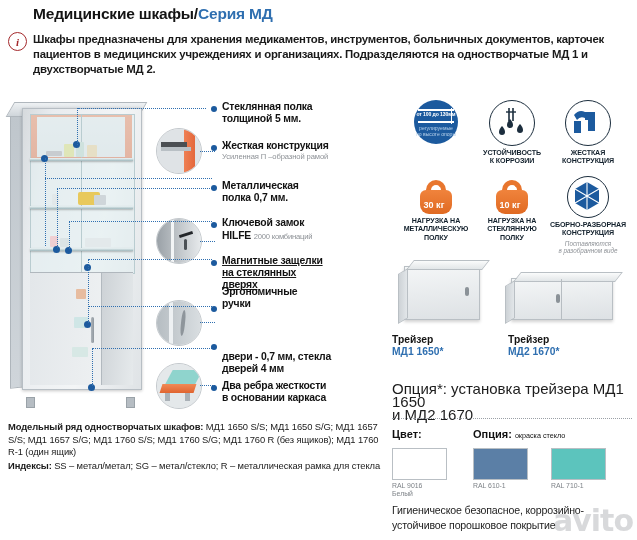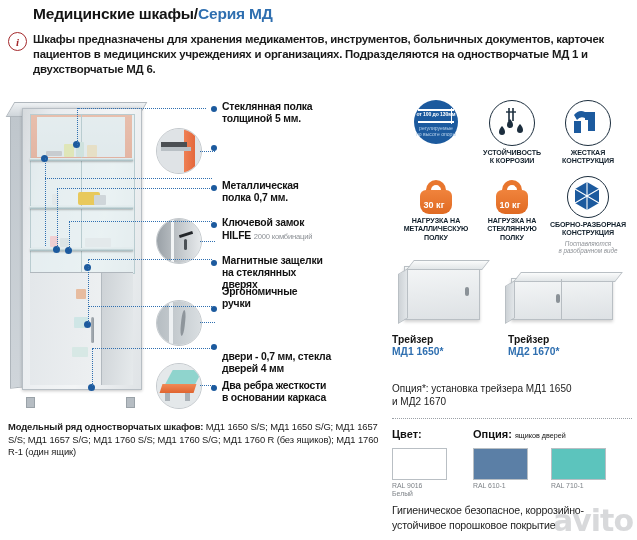--- a/index.html
+++ b/index.html
@@ -92,21 +92,21 @@
   .tzbox{position:relative;background:linear-gradient(175deg,#f4f6f7,#dde1e4);
     border:1px solid #b9bfc4;box-shadow:0 2px 3px rgba(0,0,0,.18);}
   .tztop{position:absolute;top:-7px;left:5px;height:8px;
     background:linear-gradient(180deg,#fafbfb,#e2e6e8);border:1px solid #b9bfc4;transform:skewX(-38deg);}
   .tzside{position:absolute;left:-7px;top:4px;width:8px;
     background:linear-gradient(90deg,#cdd2d6,#e2e6e9);border:1px solid #b9bfc4;transform:skewY(-30deg);}
   .tzlock{position:absolute;width:4px;height:9px;background:#8b9298;border-radius:2px;}
   .tzname{font-size:10.3px;font-weight:bold;color:#141414;line-height:12px;}
   .tzcode{font-size:10.3px;font-weight:bold;color:#2f6fb0;line-height:12px;}
 
-  .opt-note{position:absolute;left:392px;top:382px;width:240px;font-size:10px;
+  .opt-note{position:absolute;left:392px;top:382px;width:240px;font-size:15px;
     color:#1c1c1c;line-height:13px;}
   .hr-dot{position:absolute;left:392px;top:418px;width:240px;border-top:1px dotted #9aa0a6;}
 
   .clabel{position:absolute;font-size:11px;font-weight:bold;color:#111;}
   .sw{position:absolute;width:53px;height:30px;border:1px solid #b9bfc4;}
   .swtxt{position:absolute;font-size:6.9px;color:#7d8287;line-height:8.4px;}
   .hyg{position:absolute;left:392px;top:503px;width:245px;font-size:10.6px;
     color:#1c1c1c;line-height:15px;letter-spacing:-0.15px;}
 
   
@@ -124,21 +124,21 @@
 </head>
 <body>
 
 <div class="page">
 
   <div class="hdr">
     <span class="t1">Медицинские шкафы/</span><span class="t2">Серия МД</span>
   </div>
 
   <div class="info-icon">i</div>
-  <div class="intro">Шкафы предназначены для хранения медикаментов, инструментов, больничных документов, карточек пациентов в медицинских учреждениях и организациях. Подразделяются на одностворчатые МД 1 и двухстворчатые МД 6.</div>
+  <div class="intro">Шкафы предназначены для хранения медикаментов, инструментов, больничных документов, карточек пациентов в медицинских учреждениях и организациях. Подразделяются на одностворчатые МД 1 и двухстворчатые МД 2.</div>
 
   <div class="cabwrap">
     <div class="cab-side"></div>
     <div class="cab-top"></div>
     <div class="cab-body"></div>
     <div class="cab-orange"></div>
     <div class="cab-orange-in"></div>
 
     <div class="cab-upper">
       <div class="glass" style="left:0;top:0;width:50px;height:158px;"></div>
@@ -223,36 +223,40 @@
   <div class="dotvert" style="left:92px;top:348px;height:38px;"></div>
   <div class="dotline" style="left:200px;top:385px;width:15px;"></div>
 
   <div class="fdot" style="top:106px;"></div>
   <div class="feat" style="top:101px;">
     <div class="ttl"><span>Стеклянная полка</span><br>
       <span>толщиной 5 мм.</span></div>
   </div>
 
   <div class="fdot" style="top:145px;"></div>
+  <div class="feat" style="top:140px;">
+    <div class="ttl"><span>Жесткая конструкция</span></div>
+    <div class="sub">Усиленная П –образной рамой</div>
+  </div>
 
   <div class="fdot" style="top:185px;"></div>
   <div class="feat" style="top:180px;">
     <div class="ttl"><span>Металлическая</span><br>
       <span>полка 0,7 мм.</span></div>
   </div>
 
   <div class="fdot" style="top:222px;"></div>
   <div class="feat" style="top:217px;">
     <div class="ttl"><span>Ключевой замок</span></div>
     <div class="ttl" style="margin-top:1px;"><span>HILFE</span>
       <span class="subd">2000 комбинаций</span></div>
   </div>
 
   <div class="fdot" style="top:260px;"></div>
-  <div class="feat" style="top:255px;">
+  <div class="feat" style="top:255px;text-decoration:underline;">
     <div class="ttl"><span>Магнитные защелки</span><br>
       <span>на стеклянных</span><br>
       <span>дверях</span></div>
   </div>
 
   <div class="fdot" style="top:306px;"></div>
   <div class="feat" style="top:286px;">
     <div class="ttl"><span>Эргономичные</span><br>
       <span>ручки</span></div>
   </div>
@@ -371,21 +375,21 @@
 
   <div class="opt-note">
     <span>Опция*: установка трейзера МД1 1650</span><br>
     <span>и МД2 1670</span>
   </div>
   <div class="hr-dot"></div>
 
   <div class="clabel" style="left:392px;top:428px;">Цвет:</div>
   <div class="clabel" style="left:473px;top:428px;">
     <span>Опция:</span>
-    <span style="font-weight:normal;font-size:7.2px;">ящиков дверей</span>
+    <span style="font-weight:normal;font-size:7.2px;">окраска стекло</span>
   </div>
 
   <div class="sw" style="left:392px;top:448px;background:#ffffff;"></div>
   <div class="swtxt" style="left:392px;top:482px;">
     <span>RAL 9016</span><br>
     <span>Белый</span>
   </div>
 
   <div class="sw" style="left:473px;top:448px;background:#5b7fa6;"></div>
   <div class="swtxt" style="left:473px;top:482px;">
@@ -396,17 +400,20 @@
   <div class="swtxt" style="left:551px;top:482px;">
     <span>RAL 710-1</span>
   </div>
 
   <div class="hyg">Гигиеническое безопасное, коррозийно-устойчивое порошковое покрытие</div>
 
   <div class="models">
     <p>
       <b>Модельный ряд одностворчатых шкафов:</b><span> МД1 1650 S/S; МД1 1650 S/G; МД1 1657 S/S; МД1 1657 S/G; МД1 1760 S/S; МД1 1760 S/G; МД1 1760 R (без ящиков); МД1 1760 R-1 (один ящик)</span>
     </p>
+    <p class="r3">
+      <b>Индексы:</b><span> SS – метал/метал; SG – метал/стекло; R – металлическая рамка для стекла</span>
+    </p>
   </div>
 
   <div class="wm">avito</div>
 
 </div>
 
 </body></html>

